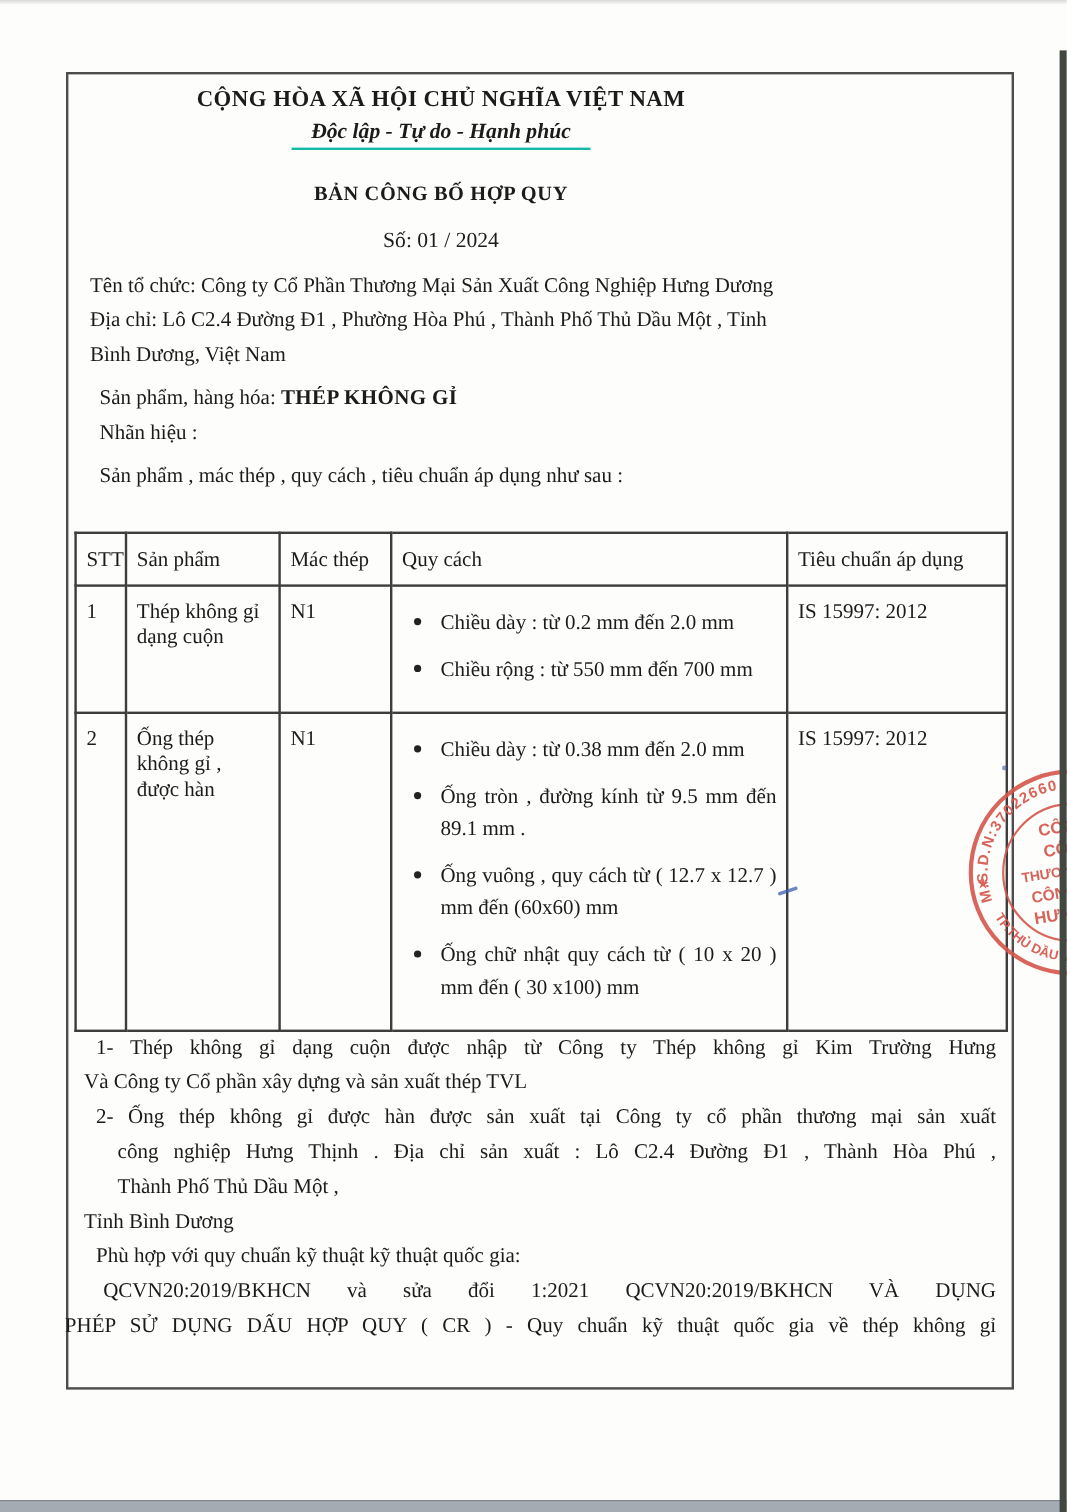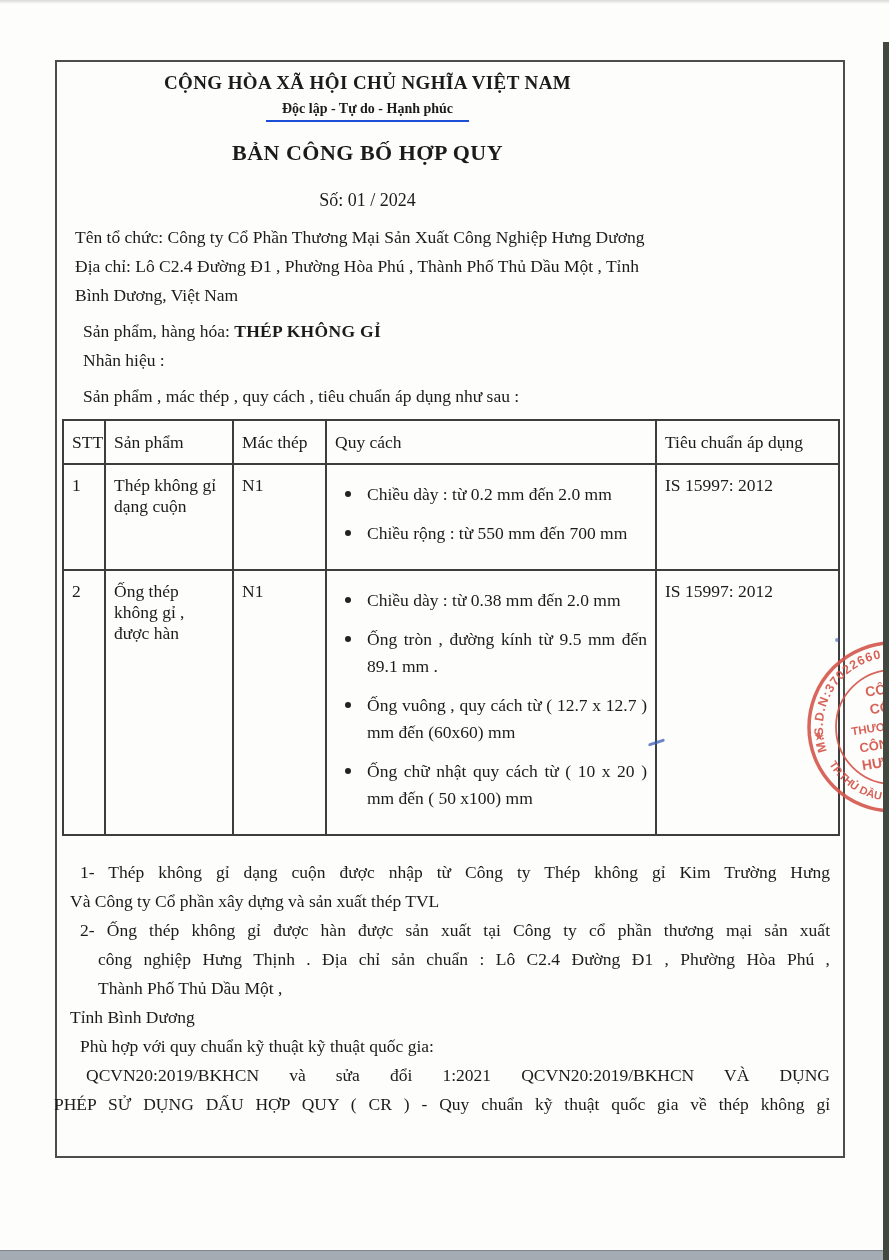--- a/index.html
+++ b/index.html
@@ -14,33 +14,33 @@
   .scan-right{position:absolute;right:0;top:42px;width:6px;height:1218px;
     background:#424840;z-index:60;}
   .scan-bottom{position:absolute;left:0;bottom:0;width:889px;height:9px;
     background:#a4abb2;border-top:1px solid #7e868e;z-index:55;}
   .doc-border{position:absolute;left:55px;top:60px;width:790px;height:1098px;
     border:2px solid #4d4d4d;box-sizing:border-box;background:transparent;}
 
   .centered{position:absolute;left:55px;width:625px;text-align:center;}
   .national-title{top:72px;font-weight:bold;font-size:19px;letter-spacing:.4px;}
   .motto-wrap{top:99px;}
-  .motto{display:inline-block;font-weight:bold;font-size:14px;
-    border-bottom:2px solid #1d4ed8;padding:0 16px 3px 16px;}
-  .doc-title{top:140px;font-weight:bold;font-size:22px;letter-spacing:.5px;}
+  .motto{display:inline-block;font-weight:bold;font-size:18px;
+    border-bottom:2px solid #14b8a6;padding:0 16px 3px 16px;font-style:italic;}
+  .doc-title{top:152px;font-weight:bold;font-size:17px;letter-spacing:.5px;}
   .doc-number{top:190px;font-size:18px;}
 
   .intro{position:absolute;left:75px;top:223px;width:757px;
     font-size:17.5px;line-height:29px;}
   .intro .line{white-space:nowrap;}
   .intro .indent{padding-left:8px;}
   .gap-sm{height:7px;}
   b.prod{font-weight:bold;letter-spacing:.3px;}
 
-  table.spec{position:absolute;left:62px;top:419px;width:776px;
+  table.spec{position:absolute;left:62px;top:443px;width:776px;
     border-collapse:collapse;table-layout:fixed;font-size:17.5px;}
   table.spec td,table.spec th{border:2px solid #3d3d3d;box-sizing:border-box;
     font-weight:normal;text-align:left;}
   table.spec th{height:44px;padding:4px 8px;vertical-align:middle;}
   table.spec td{vertical-align:top;padding:10px 8px;}
   td.c,th.c{text-align:center;}
   td.name{text-align:justify;padding:10px 10px;margin-left:44px;}
   td.spec-list{padding:8px 12px 8px 22px;}
   .blist{list-style:none;margin:0;padding:0;}
   .blist li{position:relative;padding-left:32px;margin:6px 0 12px 0;
@@ -122,33 +122,33 @@
   </tr>
   <tr class="r2">
     <td class="c">2</td>
     <td class="name">Ống thép không gỉ , được hàn</td>
     <td class="c">N1</td>
     <td class="spec-list">
       <ul class="blist">
         <li>Chiều dày : từ 0.38 mm đến 2.0 mm</li>
         <li>Ống tròn , đường kính từ 9.5 mm đến 89.1 mm .</li>
         <li>Ống vuông , quy cách từ ( 12.7 x 12.7 ) mm đến (60x60) mm</li>
-        <li>Ống chữ nhật quy cách từ ( 10 x 20 ) mm đến ( 50 x100) mm</li>
+        <li>Ống chữ nhật quy cách từ ( 10 x 20 ) mm đến ( 30 x100) mm</li>
       </ul>
     </td>
     <td>IS 15997: 2012</td>
   </tr>
 </tbody>
   </table>
 
 <div class="notes">
   <div class="ln ind2 j">1- Thép không gỉ dạng cuộn được nhập từ Công ty Thép không gỉ Kim Trường Hưng</div>
   <div class="ln ind1">Và Công ty Cổ phần xây dựng và sản xuất thép TVL</div>
   <div class="ln ind2 j mt">2- Ống thép không gỉ được hàn được sản xuất tại Công ty cổ phần thương mại sản xuất</div>
-  <div class="ln ind3 j">công nghiệp Hưng Thịnh . Địa chỉ sản chuẩn : Lô C2.4 Đường Đ1 , Phường Hòa Phú ,</div>
+  <div class="ln ind3 j">công nghiệp Hưng Thịnh . Địa chỉ sản xuất : Lô C2.4 Đường Đ1 , Thành Hòa Phú ,</div>
   <div class="ln ind3">Thành Phố Thủ Dầu Một ,</div>
   <div class="ln ind1">Tỉnh Bình Dương</div>
   <div class="ln ind2">Phù hợp với quy chuẩn kỹ thuật kỹ thuật quốc gia:</div>
   <div class="ln ind4 j mt">QCVN20:2019/BKHCN và sửa đổi 1:2021 QCVN20:2019/BKHCN VÀ DỤNG</div>
   <div class="ln ind0 j">PHÉP SỬ DỤNG DẤU HỢP QUY ( CR ) -  Quy chuẩn kỹ thuật quốc gia về thép không gỉ</div>
 </div>
 
 <div class="pen-dash"></div>
 <div class="pen-dot"></div>
 

